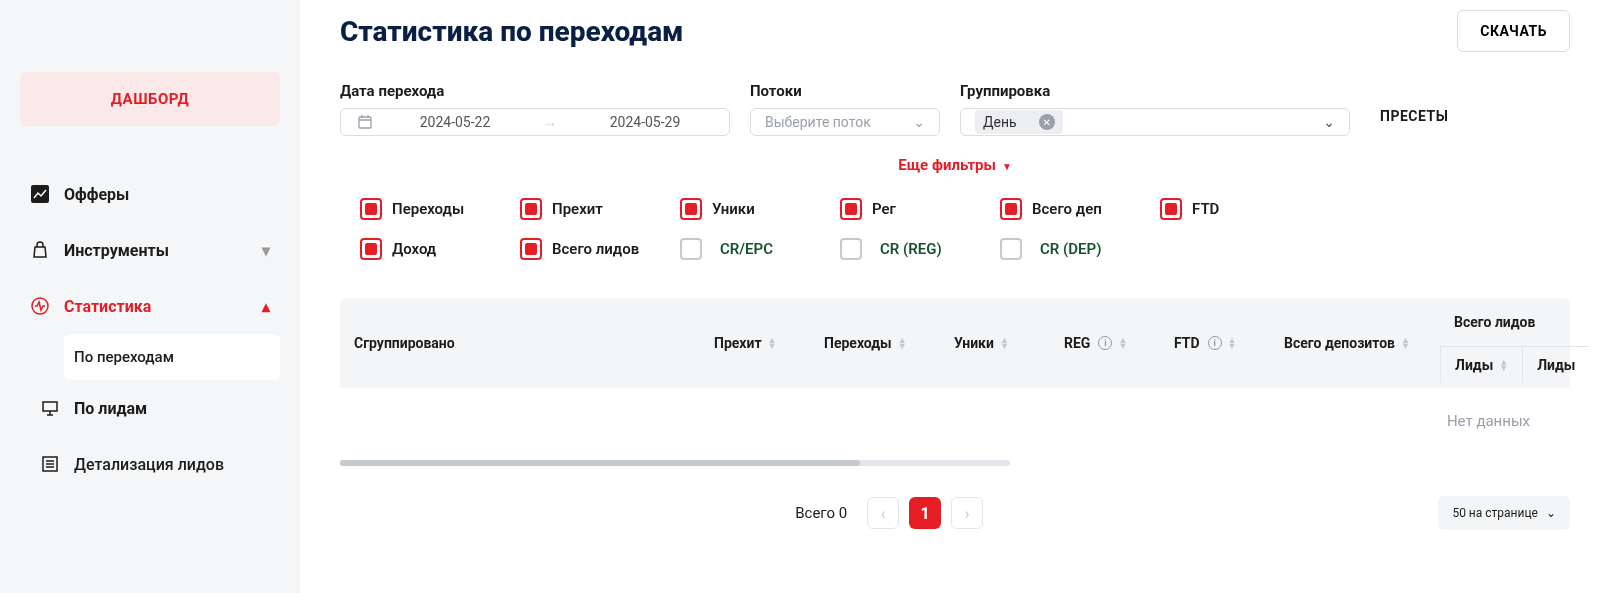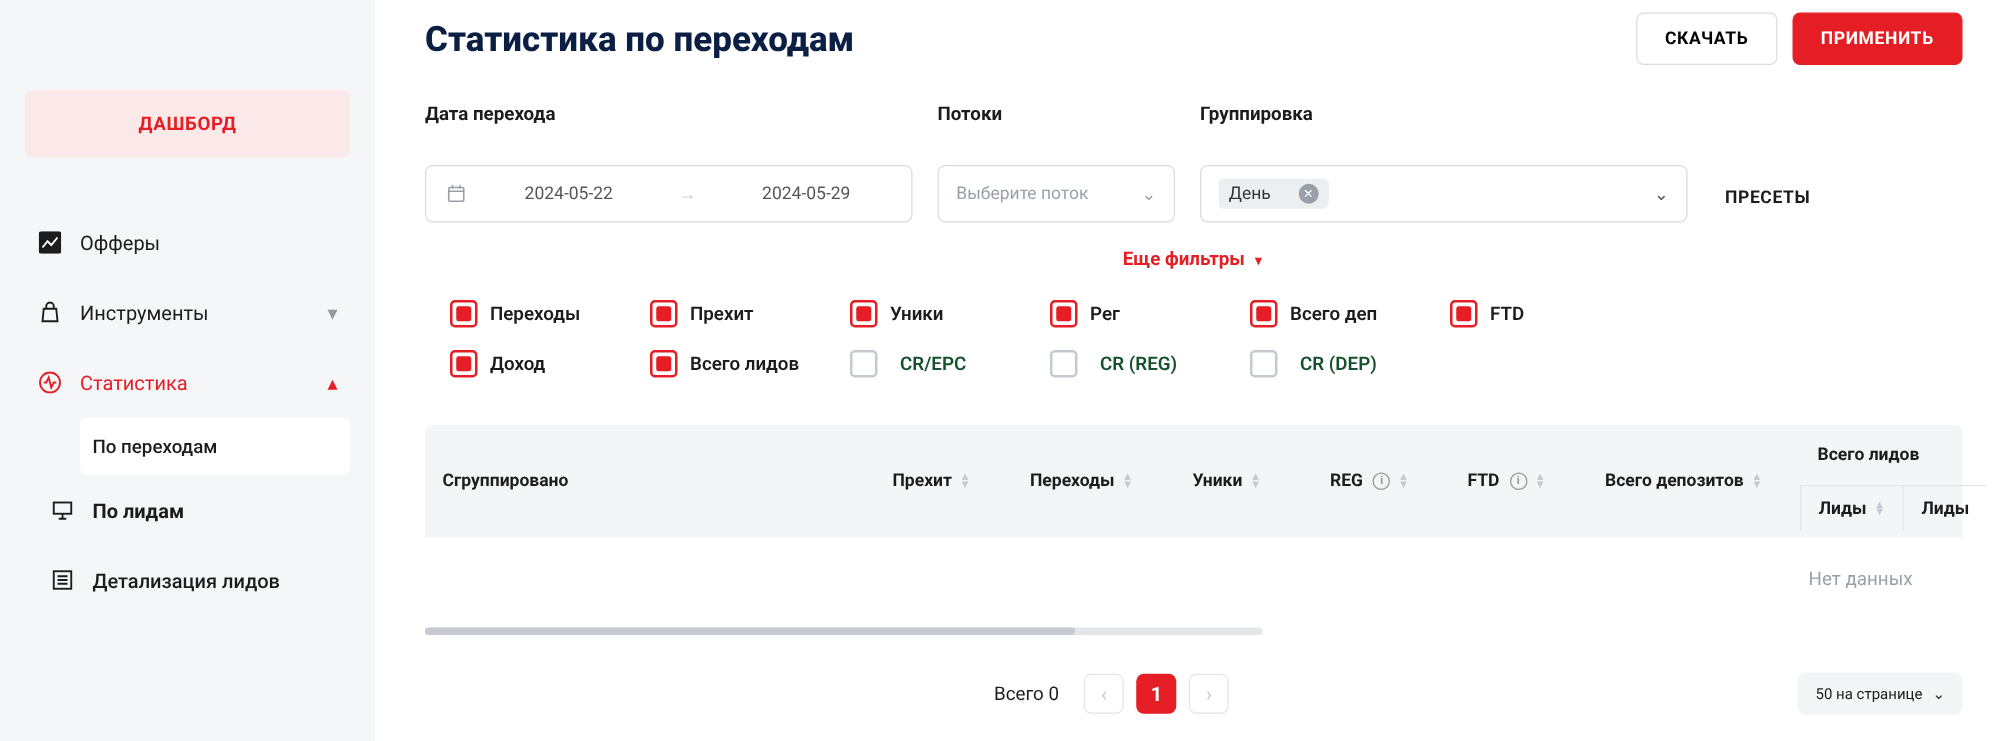--- a/index.html
+++ b/index.html
@@ -1,35 +1,35 @@
 <!DOCTYPE html>
 <html><head>
 <meta charset="utf-8">
 <style>
 * { box-sizing: border-box; margin: 0; padding: 0; font-family: -apple-system, BlinkMacSystemFont, "Segoe UI", Roboto, sans-serif; }
 body { background: #fff; width: 1600px; height: 593px; overflow: hidden; display: flex; }
 .sidebar { width: 300px; background: #f5f6f7; padding: 12px 20px; display: flex; flex-direction: column; gap: 0; }
 .dashboard-btn { background: #fbe9ea; color: #e51e25; font-weight: 700; font-size: 15px; text-align: center; padding: 18px 0; border-radius: 6px; margin: 60px 0 40px 0; cursor: pointer; letter-spacing: 0.5px; }
-.nav-item { display: flex; align-items: center; gap: 14px; padding: 18px 10px; font-size: 16px; font-weight: 400; color: #1c1c1c; cursor: pointer; }
+.nav-item { display: flex; align-items: center; gap: 14px; padding: 18px 10px; font-size: 16px; font-weight: 700; color: #1c1c1c; cursor: pointer; }
 .nav-item.active { color: #e51e25; }
 .nav-item .chev { margin-left: auto; color: #999; }
 .nav-item.active .chev { color: #e51e25; }
 .subnav { padding-left: 44px; }
 .subnav-item { padding: 14px 10px; font-size: 15px; color: #1c1c1c; cursor: pointer; border-radius: 6px; }
 .subnav-item.active { background: #fff; font-weight: 500; }
 .icon { width: 20px; height: 20px; display: inline-flex; align-items: center; justify-content: center; }
 .main { flex: 1; padding: 10px 30px 20px 40px; overflow: hidden; }
 .titlebar { display: flex; align-items: center; justify-content: space-between; margin-bottom: 30px; }
 .page-title { font-size: 28px; font-weight: 800; color: #0b1f44; }
 .btn { padding: 12px 22px; border-radius: 6px; font-size: 14px; font-weight: 700; cursor: pointer; border: 1px solid #d9dce1; background: #fff; letter-spacing: 0.5px; }
 .btn.primary { background: #e51e25; color: #fff; border-color: #e51e25; }
 .filters-row { display: flex; gap: 20px; align-items: flex-end; margin-bottom: 20px; }
 .filter-group { display: flex; flex-direction: column; gap: 8px; }
 .filter-label { font-size: 15px; font-weight: 700; color: #1c1c1c; }
-.input-box { border: 1px solid #d9dce1; border-radius: 6px; height: 46px; display: flex; align-items: center; padding: 0 14px; gap: 10px; background: #fff; font-size: 14px; color: #555; margin-top: 24px; }
+.input-box { border: 1px solid #d9dce1; border-radius: 6px; height: 28px; display: flex; align-items: center; padding: 0 14px; gap: 10px; background: #fff; font-size: 14px; color: #555; }
 .date-box { width: 390px; justify-content: flex-start; }
 .date-box .sep { color: #ccc; margin: 0 8px; }
 .select-box { width: 190px; justify-content: space-between; color: #9aa0aa; }
 .group-box { width: 390px; justify-content: space-between; }
 .tag { background: #eceef2; border-radius: 4px; padding: 4px 8px; display: inline-flex; align-items: center; gap: 22px; font-size: 14px; color: #333; }
 .tag .x { background: #9aa0aa; color: #fff; width: 16px; height: 16px; border-radius: 50%; display: inline-flex; align-items: center; justify-content: center; font-size: 10px; }
 .link-btn { font-size: 14px; font-weight: 700; color: #1c1c1c; padding: 12px 10px; cursor: pointer; letter-spacing: 0.5px; }
 .more-filters { text-align: center; color: #e51e25; font-weight: 700; font-size: 15px; margin-bottom: 24px; cursor: pointer; }
 .more-filters .tri { font-size: 10px; margin-left: 6px; }
 .cols-row { display: flex; flex-wrap: wrap; gap: 0; margin-bottom: 20px; }
@@ -121,21 +121,20 @@
     </span>
     <span>Детализация лидов</span>
   </div>
 </div>
 
 <div class="main">
   <div class="titlebar">
     <h1 class="page-title">Статистика по переходам</h1>
     <div style="display:flex;gap:12px">
       <button class="btn">СКАЧАТЬ</button>
-      <button class="btn primary">ПРИМЕНИТЬ</button>
     </div>
   </div>
 
   <div class="filters-row">
     <div class="filter-group">
       <div class="filter-label">Дата перехода</div>
       <div class="input-box date-box">
         <span class="icon">
           <svg width="16" height="16" viewBox="0 0 16 16" fill="none" stroke="#9aa0aa" stroke-width="1.3">
               <rect x="2" y="3" width="12" height="11" rx="1"></rect>

